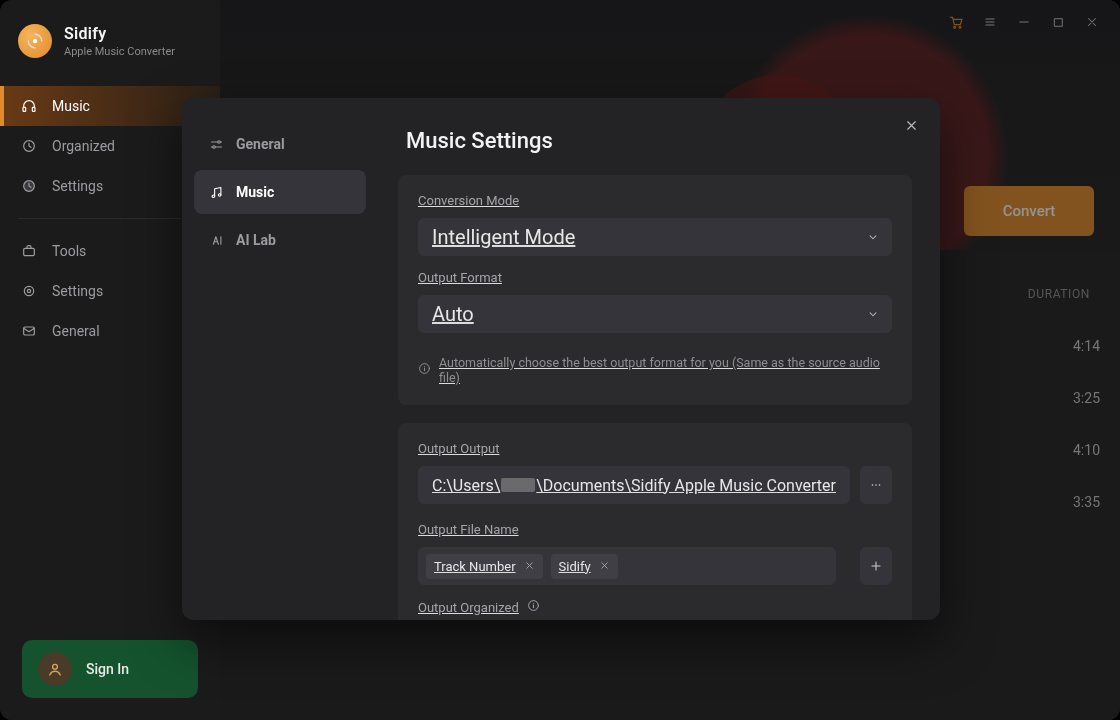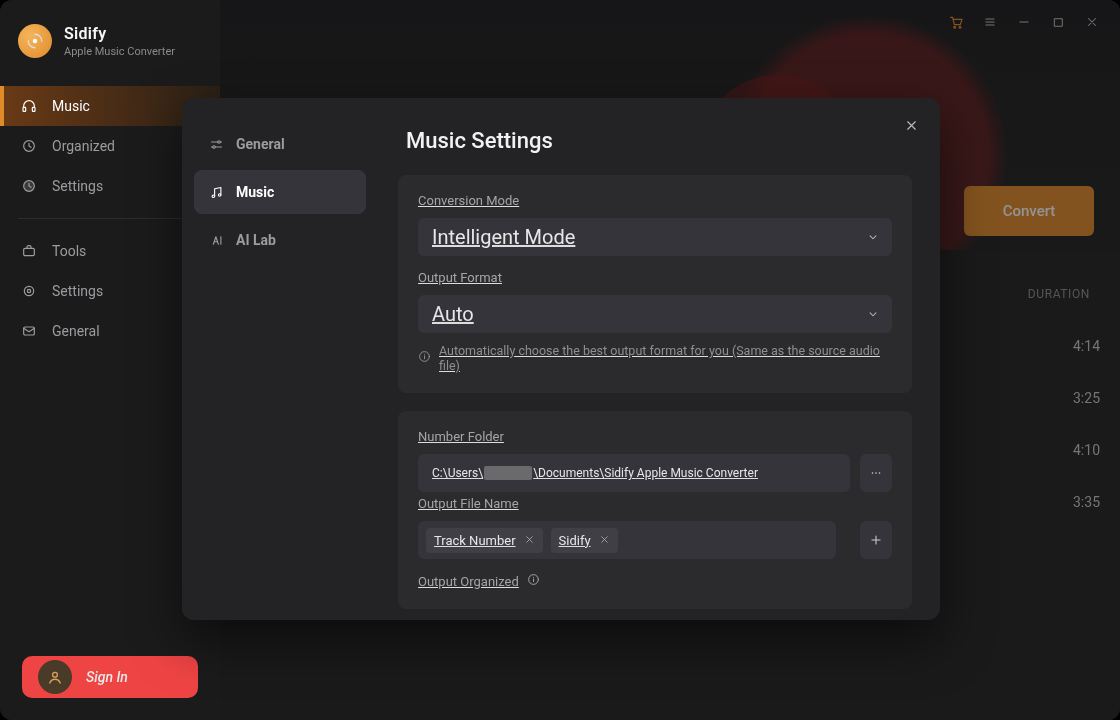--- a/index.html
+++ b/index.html
@@ -38,23 +38,23 @@
   }
   .nav-item.active {
     background: linear-gradient(90deg, #6a3a15 0%, #2a2016 100%);
     color: #fff;
   }
   .nav-item.active::before {
     content: ""; position: absolute; left: 0; top: 0; bottom: 0; width: 4px; background: #e08a2a;
   }
   .nav-item .ic { width: 18px; height: 18px; display:flex; align-items:center; justify-content:center; color: currentColor; }
   .signin {
-    position: absolute; left: 22px; bottom: 22px; right: 22px; height: 42px;
-    background: #ef4444; border-radius: 10px; display: flex; align-items: center; gap: 14px;
-    padding: 0 16px; cursor: pointer; font-style: italic;
+    position: absolute; left: 22px; bottom: 22px; right: 22px; height: 58px;
+    background: #14532d; border-radius: 10px; display: flex; align-items: center; gap: 14px;
+    padding: 0 16px; cursor: pointer;
   }
   .signin .avatar {
     width: 34px; height: 34px; border-radius: 50%; background: #4a3a28;
     display:flex; align-items:center; justify-content:center; color:#d9a25c;
   }
   .signin .label { color: #eaeaea; font-size: 14px; font-weight: 550; }
   
   .main {
     position: absolute; left: 220px; right: 0; top: 0; bottom: 0; background: #232325;
     overflow: hidden;
@@ -114,25 +114,25 @@
     background: #2b2b2e; border-radius: 8px; padding: 18px 20px 20px 20px; margin-bottom: 18px; text-decoration: underline;
   }
   .field-label { font-size: 13px; color: #a5a5a9; margin-bottom: 10px; }
   .select {
     height: 38px; background: #34343a; border-radius: 6px; display:flex; align-items:center;
     padding: 0 14px; color:#e7e7e9; font-size: 20px; position: relative; cursor:pointer;
   }
   .select .chev {
     position:absolute; right: 12px; top: 50%; transform: translateY(-50%); color:#b7b7bb;
   }
-  .hint { display:flex; align-items:center; gap:8px; color:#8f8f93; font-size:12.5px; margin-top:10px; }
+  .hint { display:flex; align-items:center; gap:8px; color:#8f8f93; font-size:12.5px; margin-top:22px; }
   .folder-row { display:flex; gap: 10px; }
   .path-box {
     flex:1; height: 38px; background: #34343a; border-radius: 6px; display:flex; align-items:center;
-    padding: 0 14px; color:#e7e7e9; font-size:12px; overflow:hidden; white-space:nowrap;
+    padding: 0 14px; color:#e7e7e9; font-size:16px; overflow:hidden; white-space:nowrap;
   }
   .path-box .mask {
     display:inline-block; width: 48px; height: 14px; background:#6a6a6d; border-radius:2px; margin: 0 1px;
     vertical-align: middle;
   }
   .icon-btn {
     width: 32px; height: 38px; background:#34343a; border-radius:6px; display:flex; align-items:center;
     justify-content:center; cursor:pointer; color:#cfcfd2;
   }
   .tag-row { display:flex; gap:24px; }
@@ -373,37 +373,37 @@
         <div class="hint">
           <span><svg width="13" height="13" viewBox="0 0 24 24">
                 <circle cx="12" cy="12" r="9"></circle>
                 <path d="M12 8v.01M12 11v5"></path>
               </svg></span>
           <span>Automatically choose the best output format for you (Same as the source audio file)</span>
         </div>
       </div>
 
       <div class="panel">
-        <div class="field-label">Number Folder</div>
+        <div class="field-label">Output Output</div>
         <div class="folder-row">
           <div class="path-box">
             <span>C:\Users\</span>
               <span class="mask"></span>
               <span>\Documents\Sidify Apple Music Converter</span>
           </div>
           <div class="icon-btn">
             <svg width="14" height="14" viewBox="0 0 24 24">
                 <circle cx="6" cy="12" r="1.4" fill="currentColor" stroke="none"></circle>
                 <circle cx="12" cy="12" r="1.4" fill="currentColor" stroke="none"></circle>
                 <circle cx="18" cy="12" r="1.4" fill="currentColor" stroke="none"></circle>
               </svg>
           </div>
         </div>
 
-        <div class="field-label" style="margin-top:4px">Output File Name</div>
+        <div class="field-label" style="margin-top:18px">Output File Name</div>
         <div class="tag-row">
           <div class="tag-input">
             <span class="tag">
               <span>Track Number</span>
               <span class="x"><svg width="11" height="11" viewBox="0 0 24 24">
                     <path d="M6 6l12 12M18 6L6 18"></path>
                   </svg></span>
             </span>
             <span class="tag">
               <span>Sidify</span>

